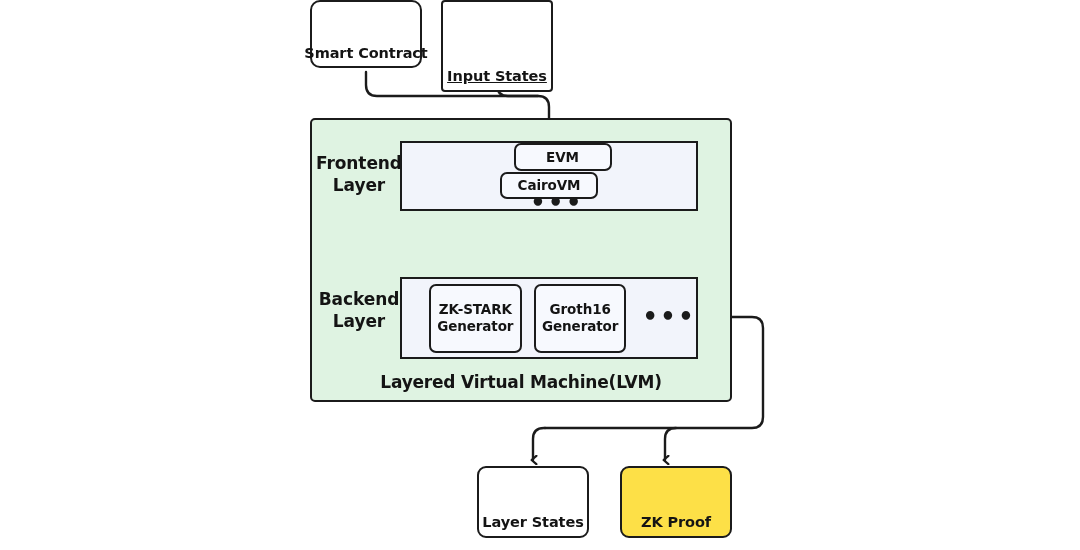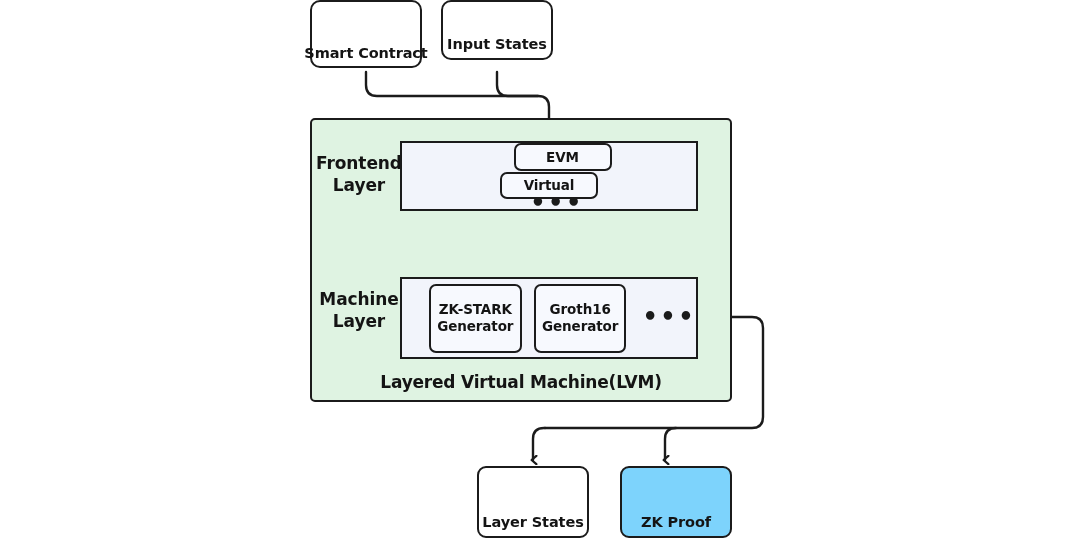--- a/index.html
+++ b/index.html
@@ -46,25 +46,25 @@
     font-size: 14.5px;
     font-weight: 700;
     letter-spacing: -0.1px;
     line-height: 1;
     padding-bottom: 7px;
     white-space: nowrap;
   }
 
   
   #smart-contract { left: 310px; top: 0px;  width: 112px; height: 68px; border-radius: 10px; gap: 44px;}
-  #input-states   { left: 441px; top: 0px;  width: 112px; height: 60px; border-radius: 10px;}
+  #input-states   { left: 441px; top: 0px;  width: 112px; height: 92px; border-radius: 4px; text-decoration: underline;}
 
   
   #output-states { left: 477px; top: 466px; width: 112px; height: 72px; }
-  #zk-proof      { left: 620px; top: 466px; width: 112px; height: 72px; background: #7dd3fc; }
+  #zk-proof      { left: 620px; top: 466px; width: 112px; height: 72px; background: #fde047; }
 
   
   #lvm {
     position: absolute;
     left: 310px; top: 118px;
     width: 422px; height: 284px;
     box-sizing: border-box;
     border: 2.5px solid #1b1b1b;
     border-radius: 5px;
     background: #dff3e2;
@@ -209,28 +209,28 @@
 
 <div id="lvm">
   <div id="lvm-title">Layered Virtual Machine(LVM)</div>
 </div>
 
 <div class="layer-label" id="frontend-label">
   <div>Frontend</div>
   <div>Layer</div>
 </div>
 <div class="layer-label" id="backend-label">
-  <div>Machine</div>
+  <div>Backend</div>
   <div>Layer</div>
 </div>
 
 <div class="layer-panel" id="frontend-panel">
   <div class="vm-box">EVM</div>
   <div class="vm-gap"></div>
-  <div class="vm-box">Virtual</div>
+  <div class="vm-box">CairoVM</div>
   <div class="ellipsis">•••</div>
 </div>
 
 <div class="layer-panel" id="backend-panel">
   <div class="vm-box">
     <span>
       <span>ZK-STARK</span><br>
       <span>Generator</span>
     </span>
   </div>

